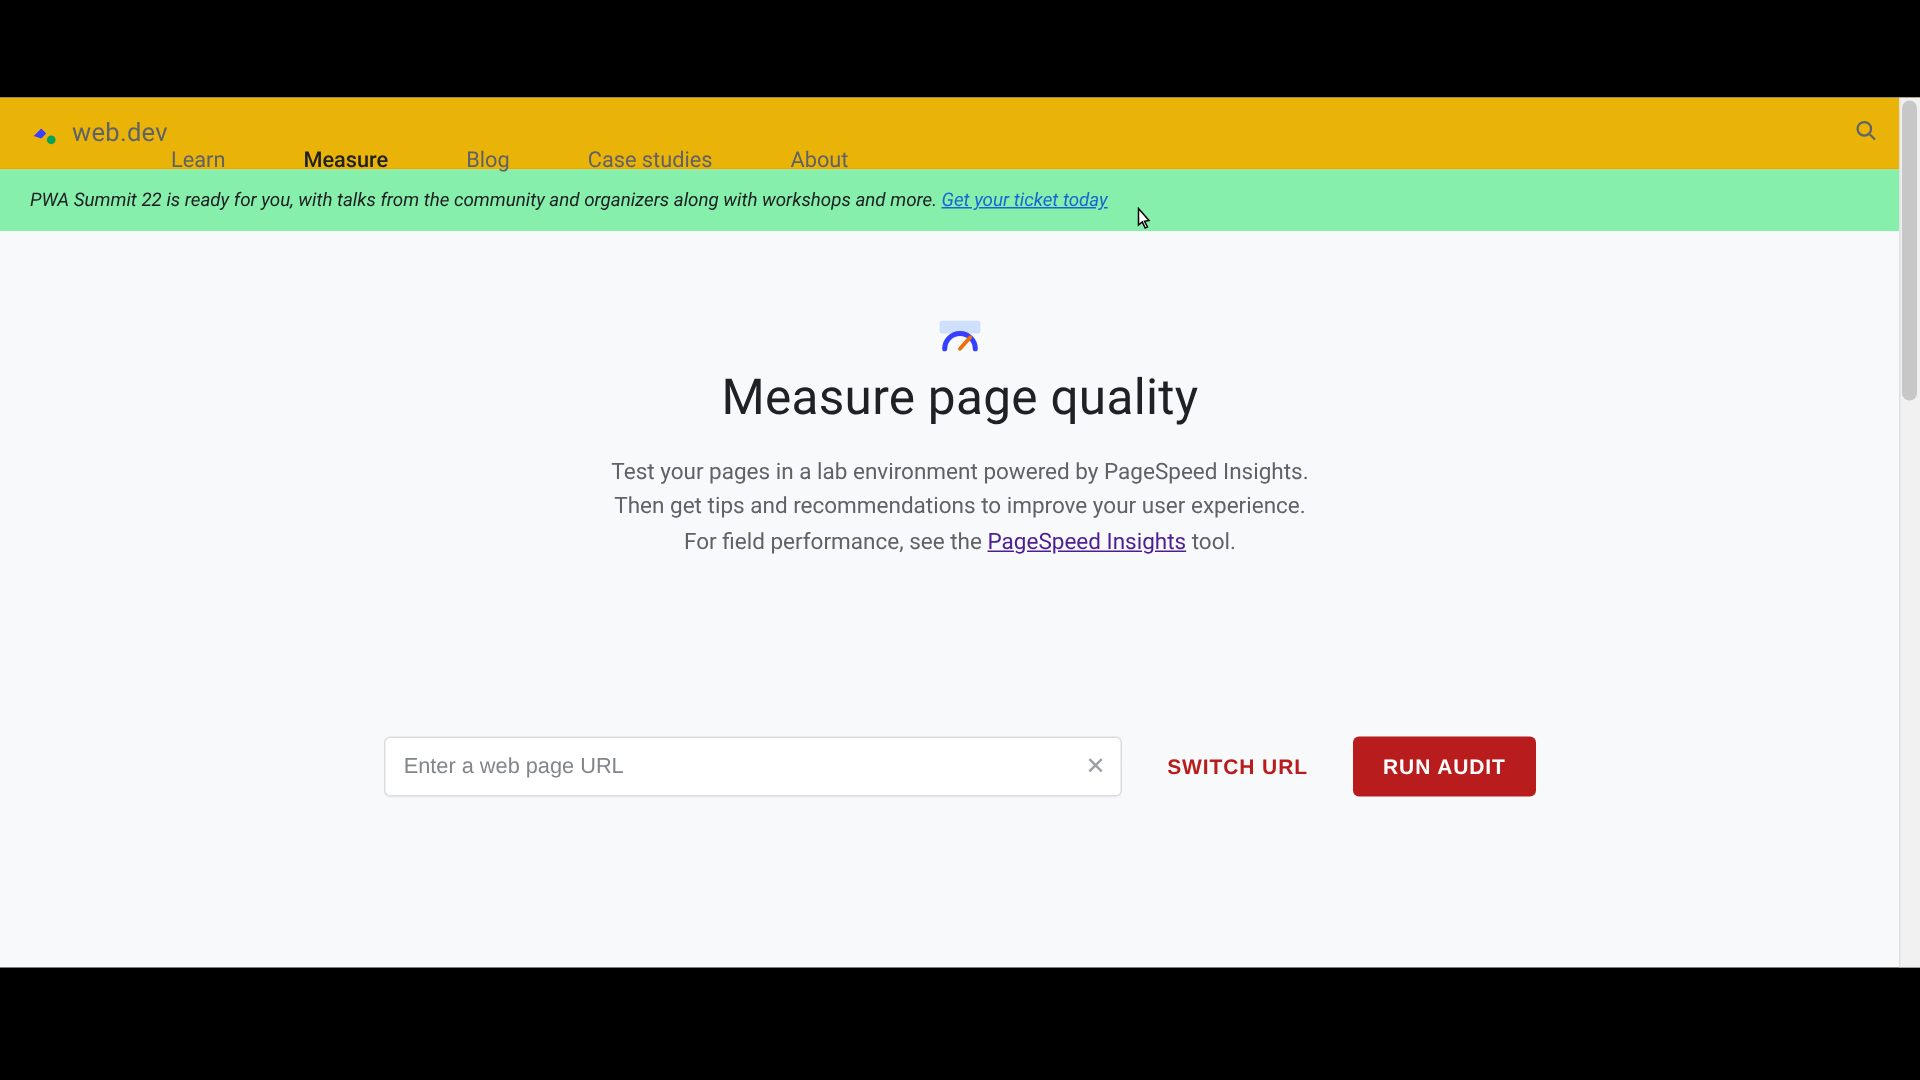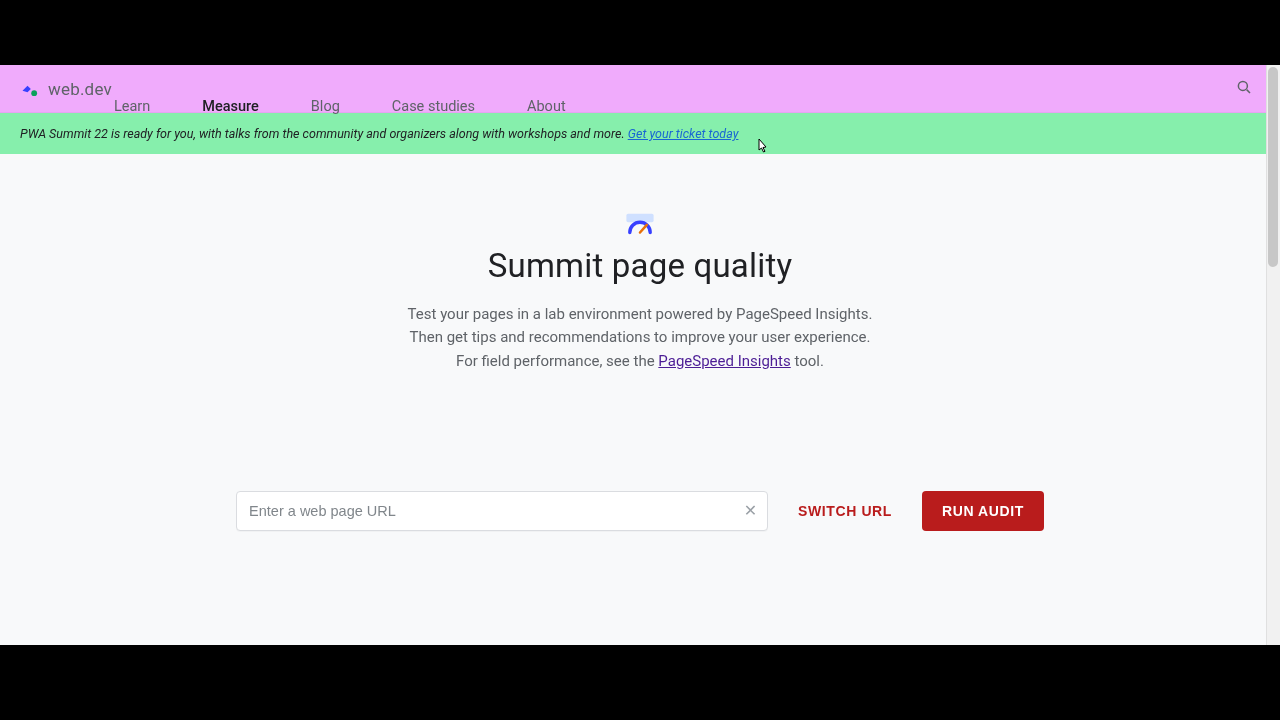--- a/index.html
+++ b/index.html
@@ -3,21 +3,21 @@
 <meta charset="utf-8">
 <style>
   * { box-sizing: border-box; margin: 0; padding: 0; }
   html, body { width: 1280px; height: 720px; font-family: -apple-system, BlinkMacSystemFont, "Segoe UI", Roboto, "Helvetica Neue", Arial, sans-serif; background:#000; }
   .letterbox-top, .letterbox-bottom { background:#000; width:100%; }
   .letterbox-top { height:65px; }
   .letterbox-bottom { height:75px; }
   .viewport { background:#f8f9fa; height:580px; width:100%; position:relative; overflow:hidden; }
 
   
-  .header { height:48px; background:#f0abfc; display:flex; align-items:center; padding:0 20px; border-bottom:1px solid rgba(0,0,0,0.04); }
+  .header { height:48px; background:#eab308; display:flex; align-items:center; padding:0 20px; border-bottom:1px solid rgba(0,0,0,0.04); }
   .logo { display:flex; align-items:center; gap:8px; cursor:pointer; }
   .logo-mark { width:20px; height:20px; position:relative; }
   .logo-text { font-size:17px; color:#5f6368; font-weight:400; letter-spacing:.2px; }
   .nav { flex:1; display:flex; gap:48px;margin-top:36px; }
   .nav a { text-decoration:none; color:#5f6368; font-size:14.5px; padding:4px 2px; cursor:pointer; }
   .nav a.active { color:#202124; font-weight:500; }
   .search-btn { width:32px; height:32px; display:flex; align-items:center; justify-content:center; cursor:pointer; color:#5f6368; border-radius:50%; }
 
   
   .banner { background:#86efac; color:#202124; font-size:12.5px; padding:13px 20px;font-style:italic; }
@@ -25,21 +25,21 @@
 
   
   .hero { text-align:center; padding-top:58px; }
   .hero-icon { width:34px; height:24px; margin:0 auto 10px; position:relative; }
   .hero h1 { font-size:33px; font-weight:400; color:#202124; letter-spacing:.2px; }
   .hero p { max-width:470px; margin:18px auto 0; font-size:15px; line-height:1.55; color:#5f6368; }
   .hero p a { color:#4c1d95; text-decoration:underline; cursor:pointer; }
 
   
   .url-row { display:flex; align-items:center; justify-content:center; gap:18px; margin-top:118px; }
-  .url-input-wrap { position:relative; width:532px; height:40px; background:#fff; border:1px solid #dadce0; border-radius:4px; display:flex; align-items:center; padding:0 36px 0 12px; box-shadow:0 1px 1px rgba(0,0,0,0.03); }
+  .url-input-wrap { position:relative; width:492px; height:40px; background:#fff; border:1px solid #dadce0; border-radius:4px; display:flex; align-items:center; padding:0 36px 0 12px; box-shadow:0 1px 1px rgba(0,0,0,0.03); }
   .url-input { border:none; outline:none; width:100%; font-size:14.5px; color:#5f6368; background:transparent; }
   .url-input::placeholder { color:#80868b; }
   .clear-btn { position:absolute; right:10px; top:50%; transform:translateY(-50%); color:#9aa0a6; font-size:16px; cursor:pointer; line-height:1; }
   .switch-btn { color:#b91c1c; font-size:14px; font-weight:600; letter-spacing:.6px; background:none; border:none; cursor:pointer; padding:10px 12px; }
   .run-btn { background:#b91c1c; color:#fff; font-size:14px; font-weight:600; letter-spacing:.6px; border:none; border-radius:4px; padding:12px 20px; cursor:pointer; }
 
   
   .scroll-hint { position:absolute; top:0; right:0; width:14px; height:100%; background:#f1f1f1; border-left:1px solid #e0e0e0; }
   .scroll-thumb { position:absolute; right:2px; top:2px; width:10px; height:200px; background:#c7c7c7; border-radius:5px; }
 
@@ -89,21 +89,21 @@
   </div>
 
   <div class="hero">
     <div class="hero-icon">
       <svg viewBox="0 0 40 28" width="34" height="24">
         <rect x="4" y="2" width="32" height="10" rx="2" fill="#cfe0ff"></rect>
         <path d="M8 24 A12 12 0 0 1 32 24" fill="none" stroke="#3740ff" stroke-width="4" stroke-linecap="round"></path>
         <line x1="20" y1="24" x2="28" y2="15" stroke="#e8710a" stroke-width="3" stroke-linecap="round"></line>
       </svg>
     </div>
-    <h1>Summit page quality</h1>
+    <h1>Measure page quality</h1>
     <p>
       <span>Test your pages in a lab environment powered by PageSpeed Insights. Then get tips and recommendations to improve your user experience. For field performance, see the </span><a>PageSpeed Insights</a><span> tool.</span>
     </p>
   </div>
 
   <div class="url-row">
     <div class="url-input-wrap">
       <input class="url-input" type="text" placeholder="Enter a web page URL" value="" style="">
       <span class="clear-btn">
         <span>✕</span>

